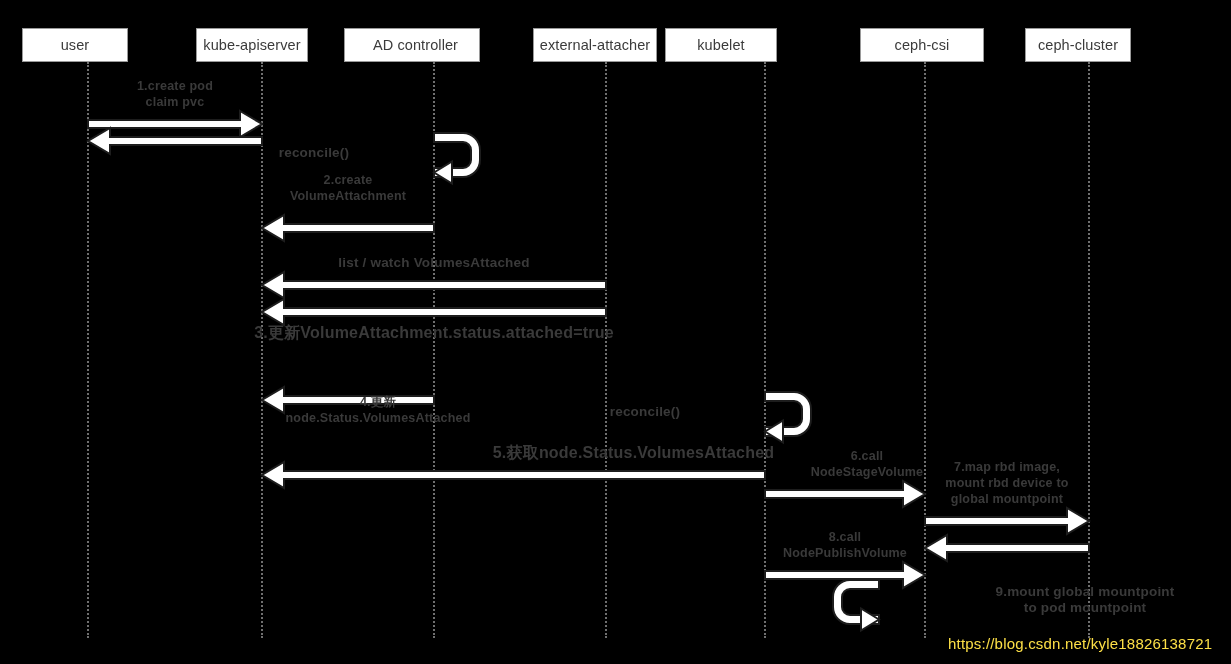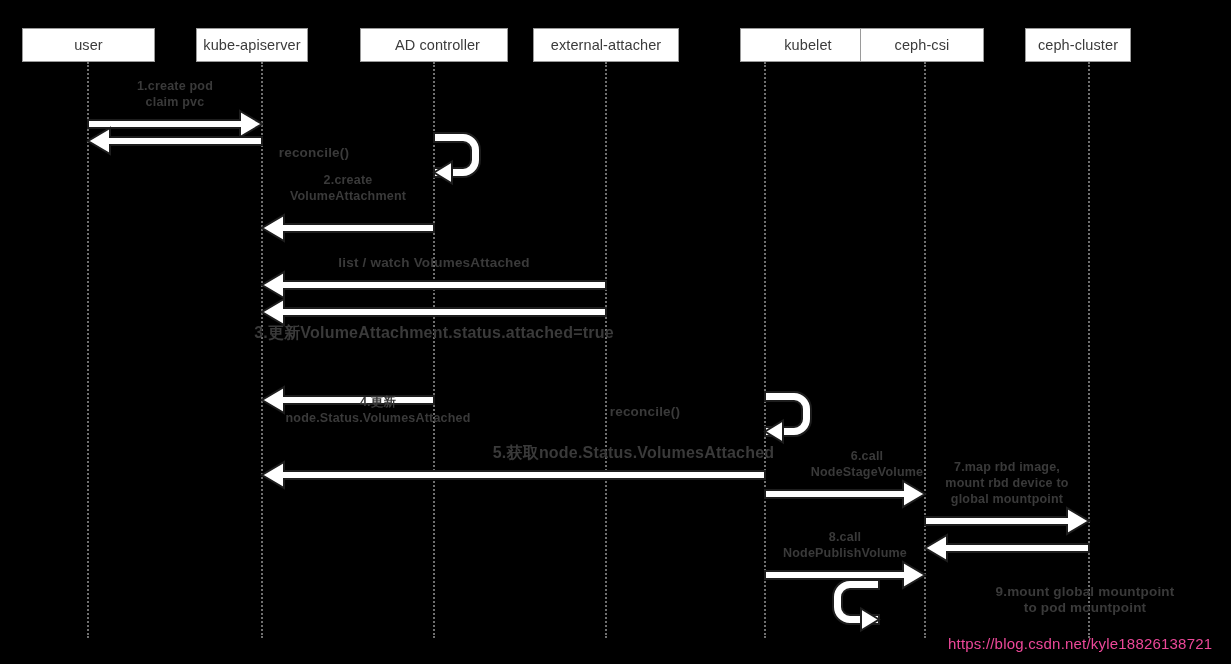--- a/index.html
+++ b/index.html
@@ -27,48 +27,48 @@
     text-align:center;line-height:16px;white-space:pre-line;
     letter-spacing:.2px;
   }
   .msg-label.big{font-size:13.5px;}
   .msg-label.small{font-size:16px;}
 
   
   svg.arrows{position:absolute;left:0;top:0;width:1231px;height:664px;pointer-events:none;}
 
   .watermark{
-    position:absolute;color:#ec4899;font-size:15px;left:948px;top:635px;
+    position:absolute;color:#fde047;font-size:15px;left:948px;top:635px;
     letter-spacing:.2px;
     text-align:right;
   }
 </style>
 </head>
 <body>
 
 <div id="diagram">
 
   <div id="participants-layer">
-      <div class="participant" style="left: 22px; width: 133px;">
+      <div class="participant" style="left: 22px; width: 106px;">
         <span>user</span>
       </div>
       <div class="lifeline" style="left: 87px;"></div>
       <div class="participant" style="left: 196px; width: 112px;">
         <span>kube-apiserver</span>
       </div>
       <div class="lifeline" style="left: 261px;"></div>
-      <div class="participant" style="left: 360px; width: 148px; padding-left: 7px;">
+      <div class="participant" style="left: 344px; width: 136px; padding-left: 7px;">
         <span>AD controller</span>
       </div>
       <div class="lifeline" style="left: 433px;"></div>
-      <div class="participant" style="left: 533px; width: 146px;">
+      <div class="participant" style="left: 533px; width: 124px;">
         <span>external-attacher</span>
       </div>
       <div class="lifeline" style="left: 605px;"></div>
-      <div class="participant" style="left: 740px; width: 136px;">
+      <div class="participant" style="left: 665px; width: 112px;">
         <span>kubelet</span>
       </div>
       <div class="lifeline" style="left: 764px;"></div>
       <div class="participant" style="left: 860px; width: 124px;">
         <span>ceph-csi</span>
       </div>
       <div class="lifeline" style="left: 924px;"></div>
       <div class="participant" style="left: 1025px; width: 106px;">
         <span>ceph-cluster</span>
       </div>

